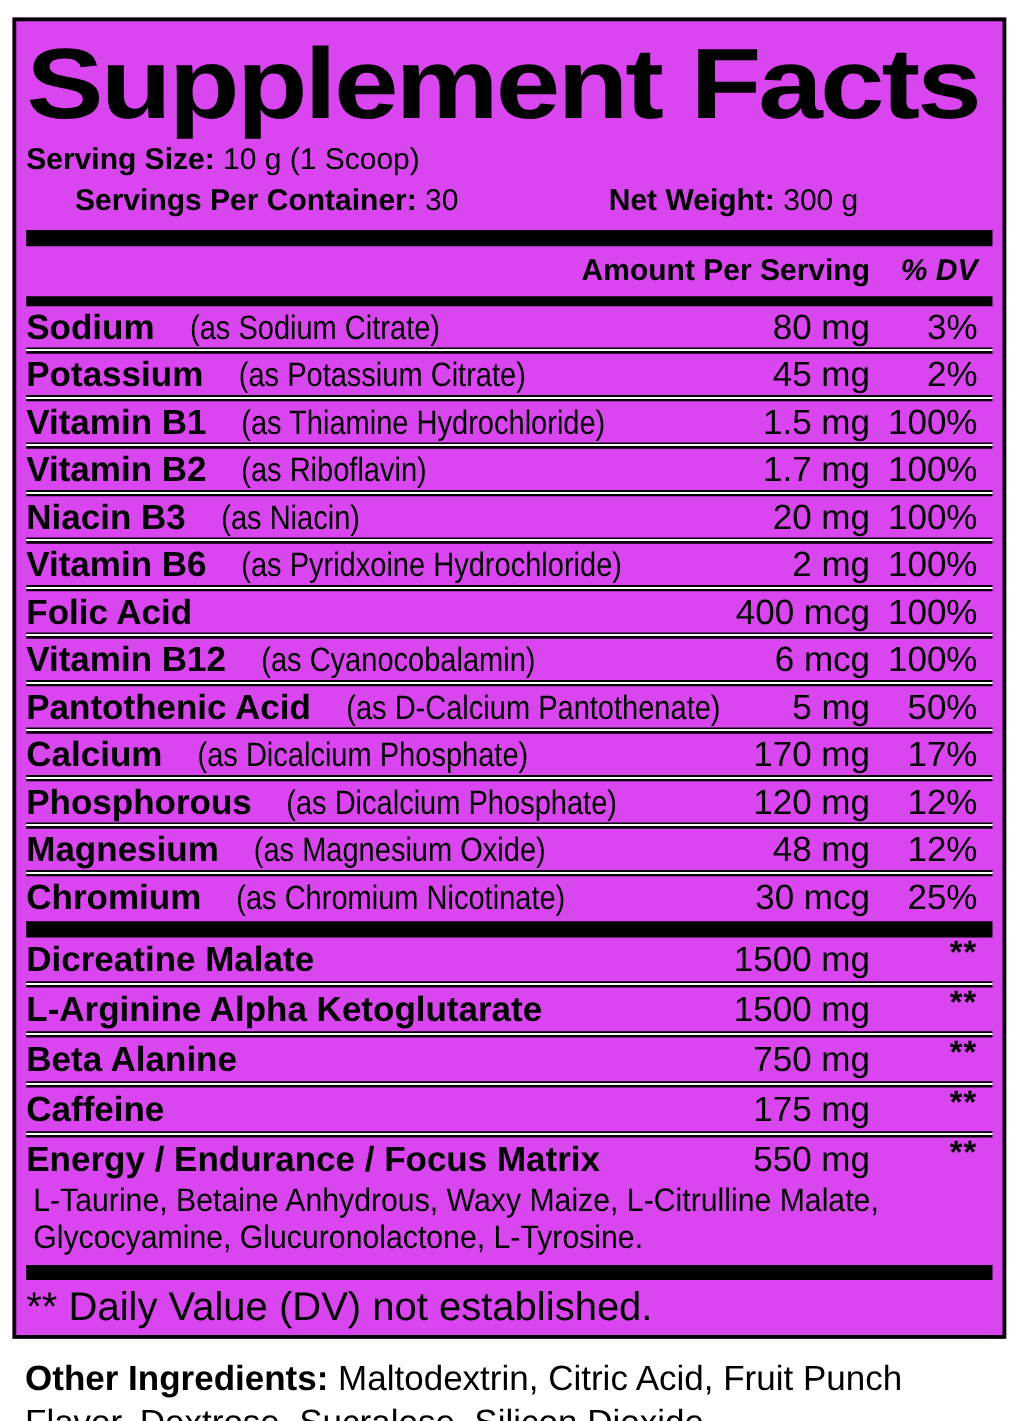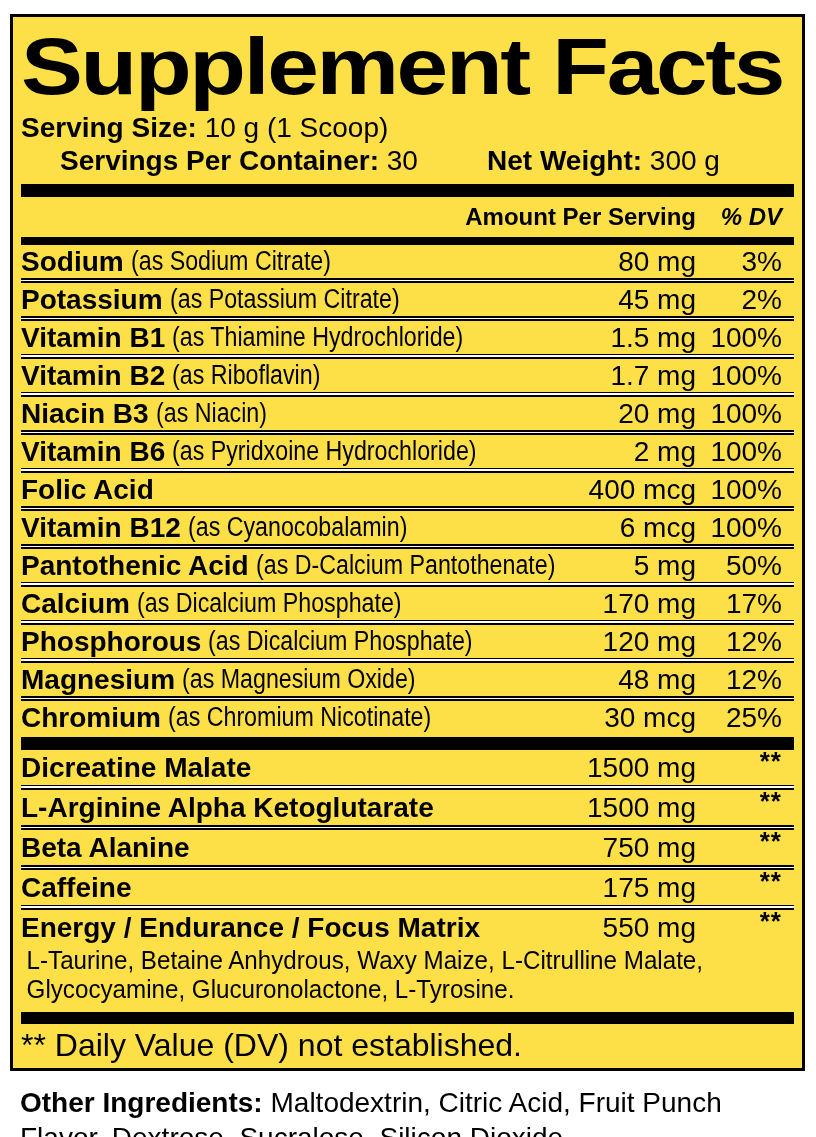--- a/index.html
+++ b/index.html
@@ -3,39 +3,39 @@
 <meta charset="utf-8">
 <style>
   * { box-sizing: border-box; margin: 0; padding: 0; }
   html, body { width: 816px; height: 1137px; background: #ffffff; }
   body { font-family: "Liberation Sans", sans-serif; color: #000; overflow: hidden; }
 
   .panel {
     margin: 14px 11px 0 10px;
     border: 3px solid #000;
     padding: 0 8px;
-    background: #fde047;
+    background: #d946ef;
   }
 
   .title {
     margin-top: 6px;
     height: 88px;
     line-height: 88px;
     white-space: nowrap;
   }
   .title-text {
     display: inline-block;
     font-size: 80px;
     font-weight: bold;
     letter-spacing: -2px;
     transform: scaleX(1.16);
     transform-origin: 0 50%;
   }
 
-  .serve-line { font-size: 28px; line-height: 33px; white-space: nowrap; }
+  .serve-line { font-size: 24px; line-height: 33px; white-space: nowrap; }
   .serve-line .lbl { font-weight: bold; }
   .line2 { display: flex; }
   .line2 .chunk1 { width: 427px; margin-left: 39px; }
 
   .bar-thick { height: 13px; background: #000; margin-top: 7px; }
   .bar-thick.mt0 { margin-top: 0; }
   .bar-med { height: 8px; background: #000; }
   .bar-bottom { height: 12px; background: #000; }
 
   .sep {
@@ -66,21 +66,21 @@
   }
   .nname { font-weight: bold; white-space: nowrap; }
   .ndetail {
     display: inline-block;
     transform: scaleX(0.86);
     transform-origin: 0 50%;
     font-size: 27px;
     margin-left: 7px;
     white-space: nowrap;
   }
-  .namecell { flex: 1; display: flex; align-items: flex-start; overflow: visible; white-space: nowrap; }
+  .namecell { flex: 1; display: flex; align-items: flex-end; overflow: visible; white-space: nowrap; gap: 21px; }
   .amount { margin-left: auto; text-align: left; white-space: nowrap; }
   .dv { width: 86px; text-align: right; white-space: nowrap; }
   .dv-star { position: relative; top: -7px; font-weight: bold; font-size: 26px; letter-spacing: 1px; }
 
   .blend-row { height: 35px; }
 
   .matrix-sub {
     font-size: 26px;
     line-height: 29px;
     padding: 1px 34px 8px 6px;

